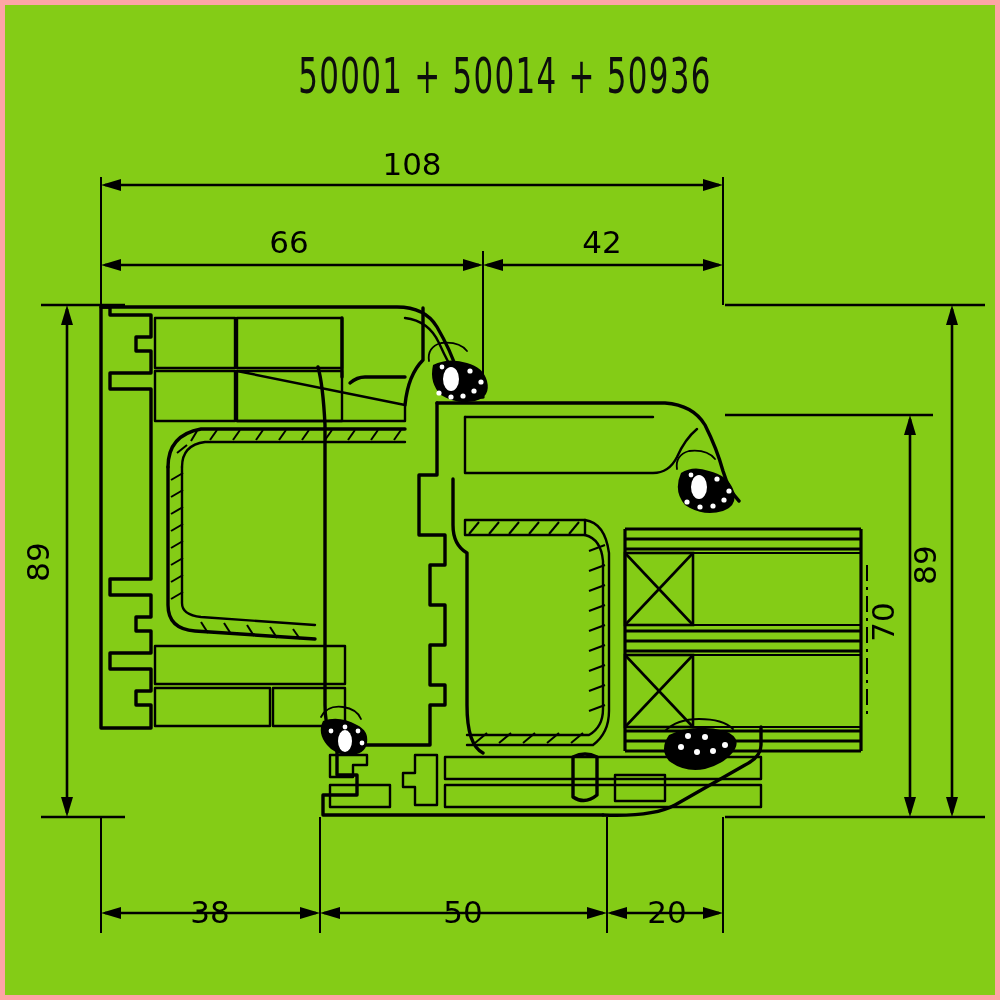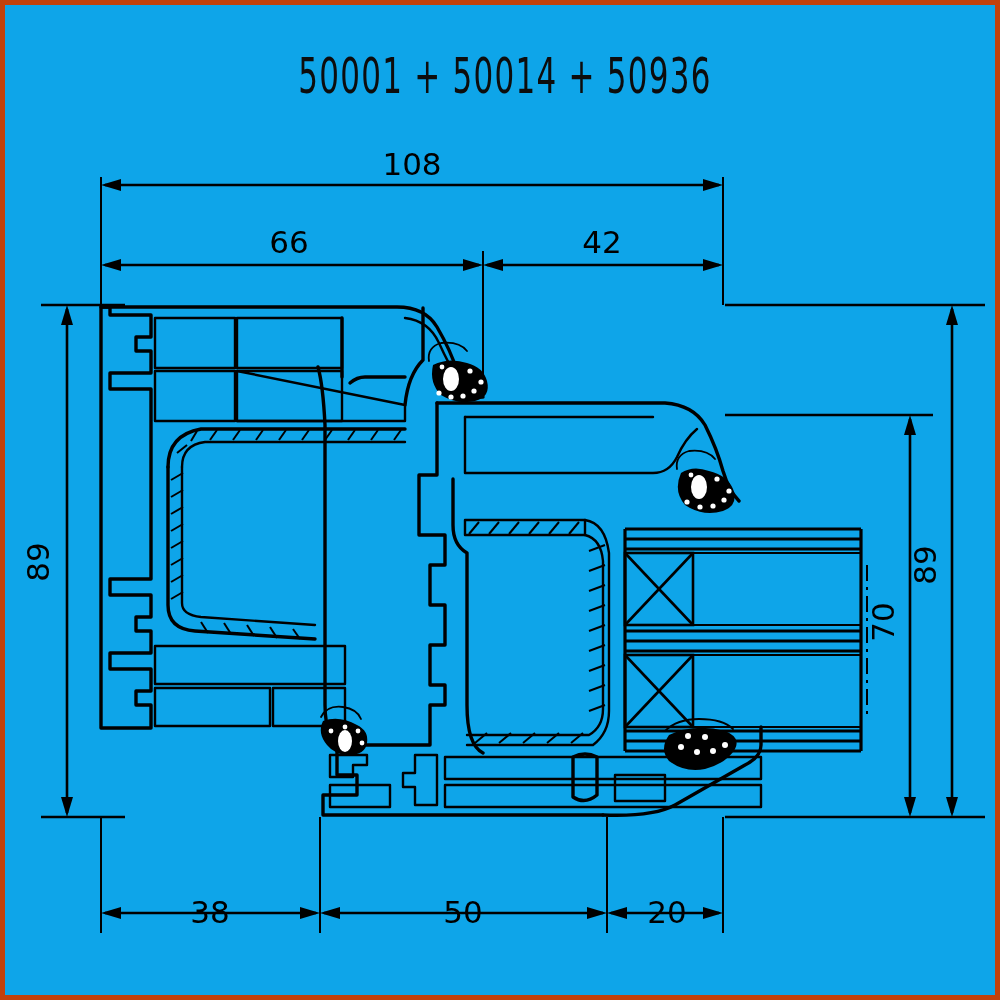--- a/index.html
+++ b/index.html
@@ -4,23 +4,23 @@
 <style>
   html, body {
     margin: 0;
     padding: 0;
     background: #ffffff;
   }
   #page {
     width: 1000px;
     height: 1000px;
     position: relative;
-    background: #0ea5e9;
+    background: #84cc16;
     box-sizing: border-box;
-    border: 5px solid #c2410c;
+    border: 5px solid #fca5a5;
     font-family: "DejaVu Sans", sans-serif;
     overflow: hidden;
   }
   #title {
     position: absolute;
     left: 0;
     top: 42px;
     width: 1000px;
     text-align: center;
     font-family: "DejaVu Sans", sans-serif;

